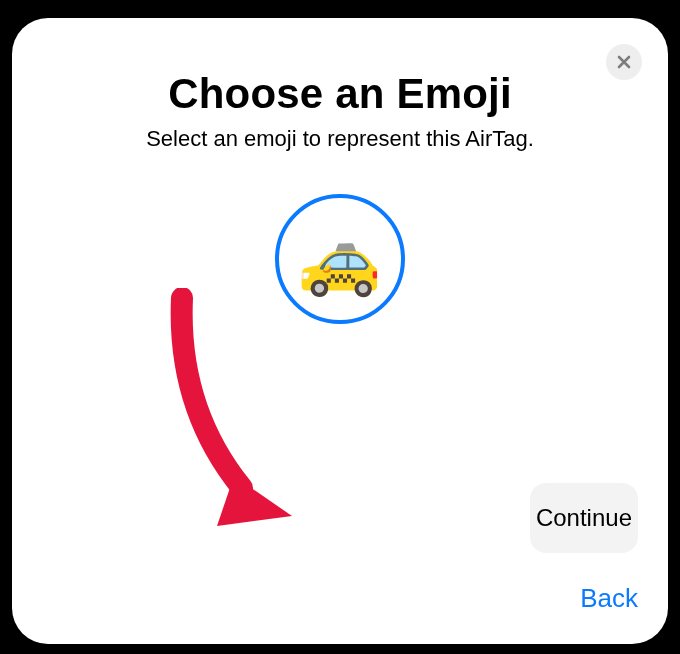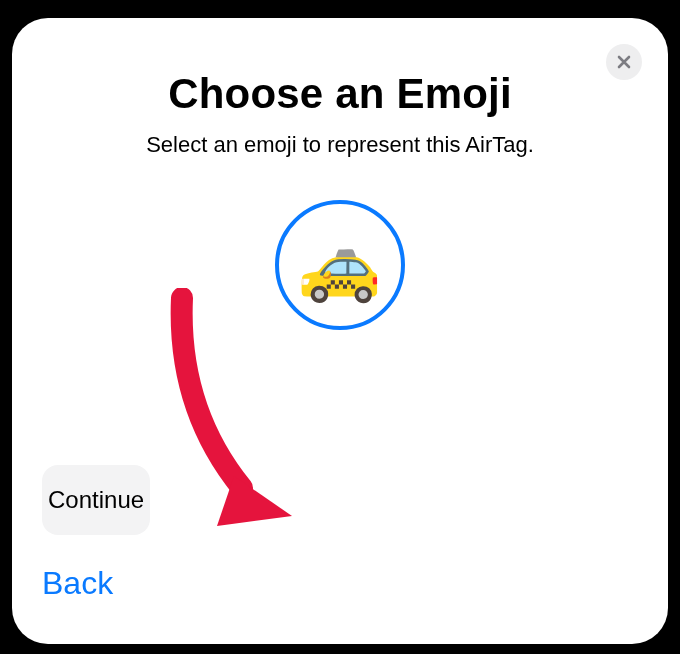--- a/index.html
+++ b/index.html
@@ -50,21 +50,21 @@
   }
   .title {
     margin-top: 52px;
     font-size: 42px;
     font-weight: 700;
     letter-spacing: 0.2px;
     color: #000;
     text-align: left;
   }
   .subtitle {
-    margin-top: 14px;
+    margin-top: 8px;
     font-size: 22px;
     font-weight: 400;
     color: #000;
     text-align: center;
   }
   .emoji-ring {
     margin-top: 42px;
     width: 122px;
     height: 122px;
     border-radius: 50%;
@@ -74,42 +74,42 @@
     justify-content: center;
     font-size: 68px;
     line-height: 1;
     cursor: pointer;
     user-select: none;
   }
   .buttons {
     position: absolute;
     left: 30px;
     right: 30px;
-    bottom: 30px;
+    bottom: 18px;
     display: flex;
     flex-direction: column;
-    align-items: flex-start;
+    align-items: flex-end;
   }
   .continue-btn {
     height: 70px;
     border: none;
     border-radius: 16px;
     background: #f3f3f4;
     color: #000;
     font-size: 24px;
     font-weight: 400;
     cursor: pointer;
     font-family: inherit;
   }
   .back-btn {
     margin-top: 22px;
     background: transparent;
     border: none;
     color: #0a7aff;
-    font-size: 32px;
+    font-size: 26px;
     font-weight: 400;
     cursor: pointer;
     font-family: inherit;
     padding: 8px 0 12px 0;
   }
   .arrow-annotation {
     position: absolute;
     left: 110px;
     top: 270px;
     pointer-events: none;

